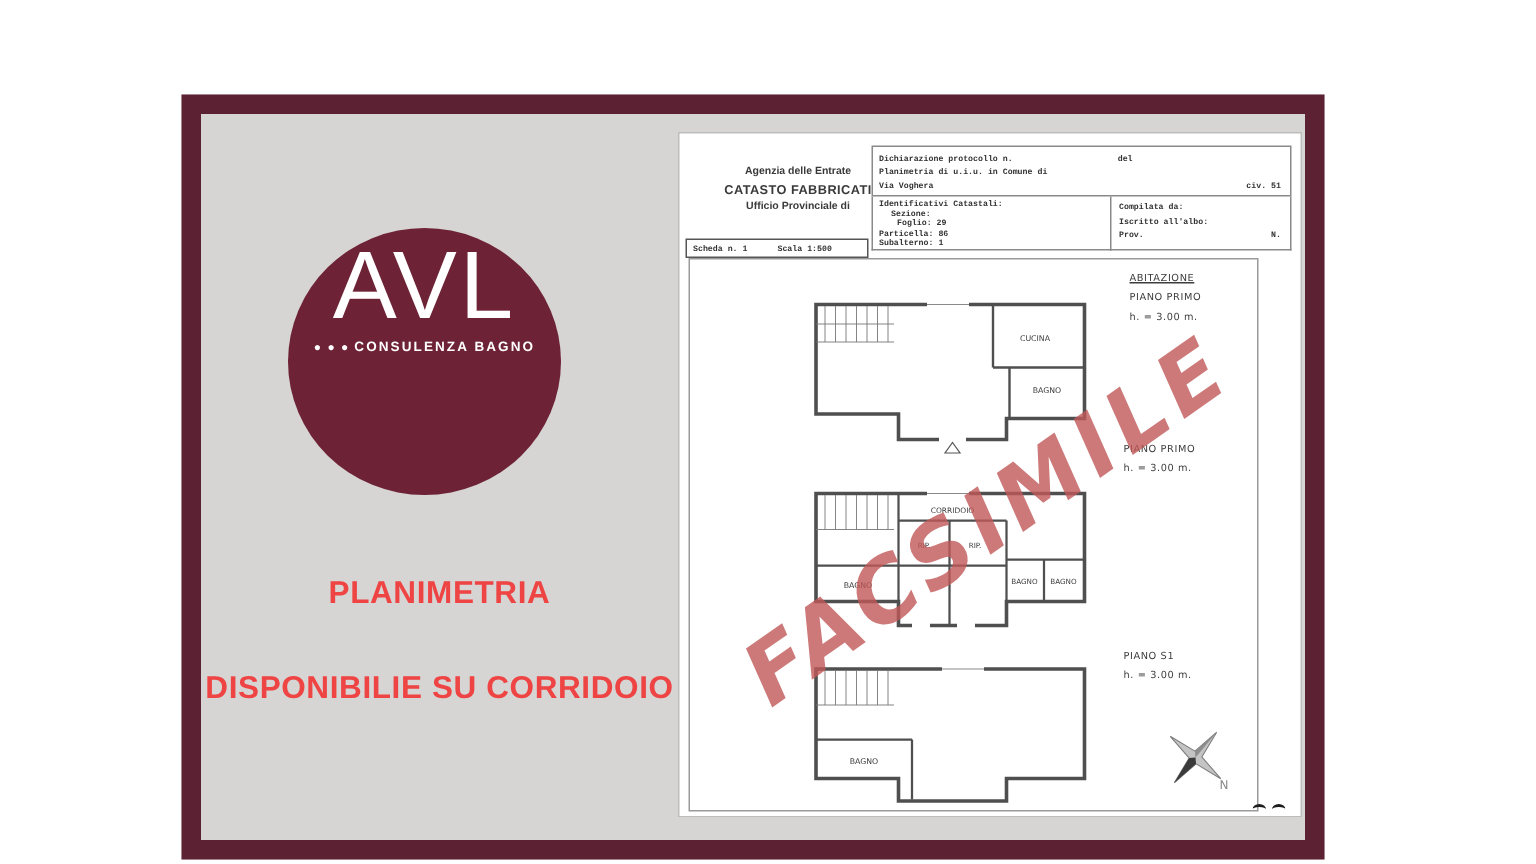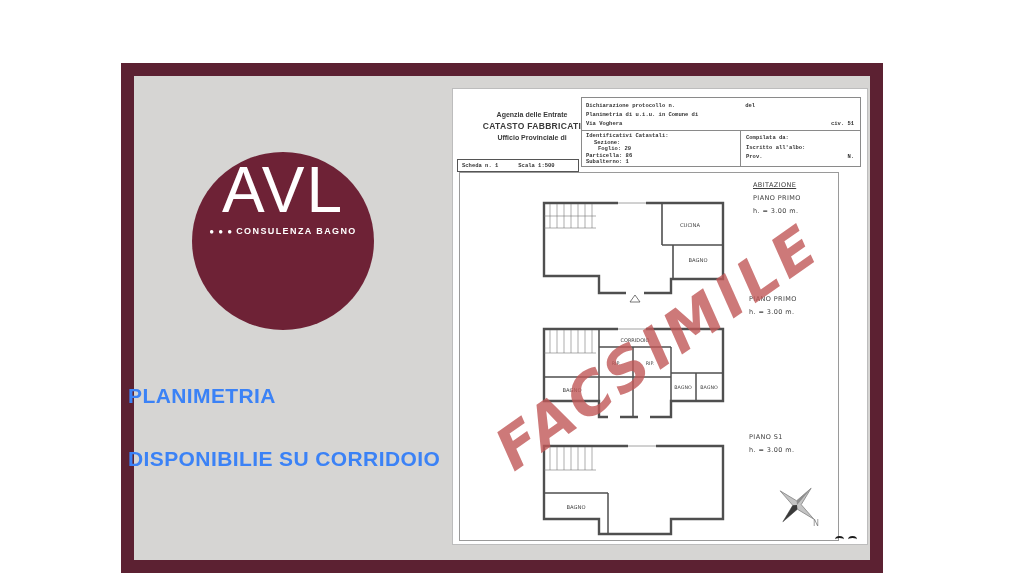--- a/index.html
+++ b/index.html
@@ -21,21 +21,21 @@
   .logo-acronym{
     font-size:64px;font-weight:300;line-height:1;letter-spacing:2px;margin-top:6px;
   }
   .logo-tagline{
     display:flex;align-items:center;margin-top:4px;font-weight:bold;
     font-size:9px;letter-spacing:1.4px;
   }
   .logo-dots{font-size:8px;margin-right:3px;letter-spacing:1px;}
   
   .overlay-line{
-    position:absolute;width:330px;color:#3b82f6;
+    position:absolute;width:330px;text-align:center;color:#ef4444;
     font-weight:bold;font-size:21px;letter-spacing:0.4px;
   }
   .overlay-line1{left:128px;top:384px;}
   .overlay-line2{left:128px;top:447px;}
   
   .doc{
     position:absolute;left:452px;top:88px;width:414px;height:455px;
     background:#ffffff;border:1px solid #bdbdbd;overflow:hidden;
     font-family:"Liberation Mono", monospace;color:#333;
   }

